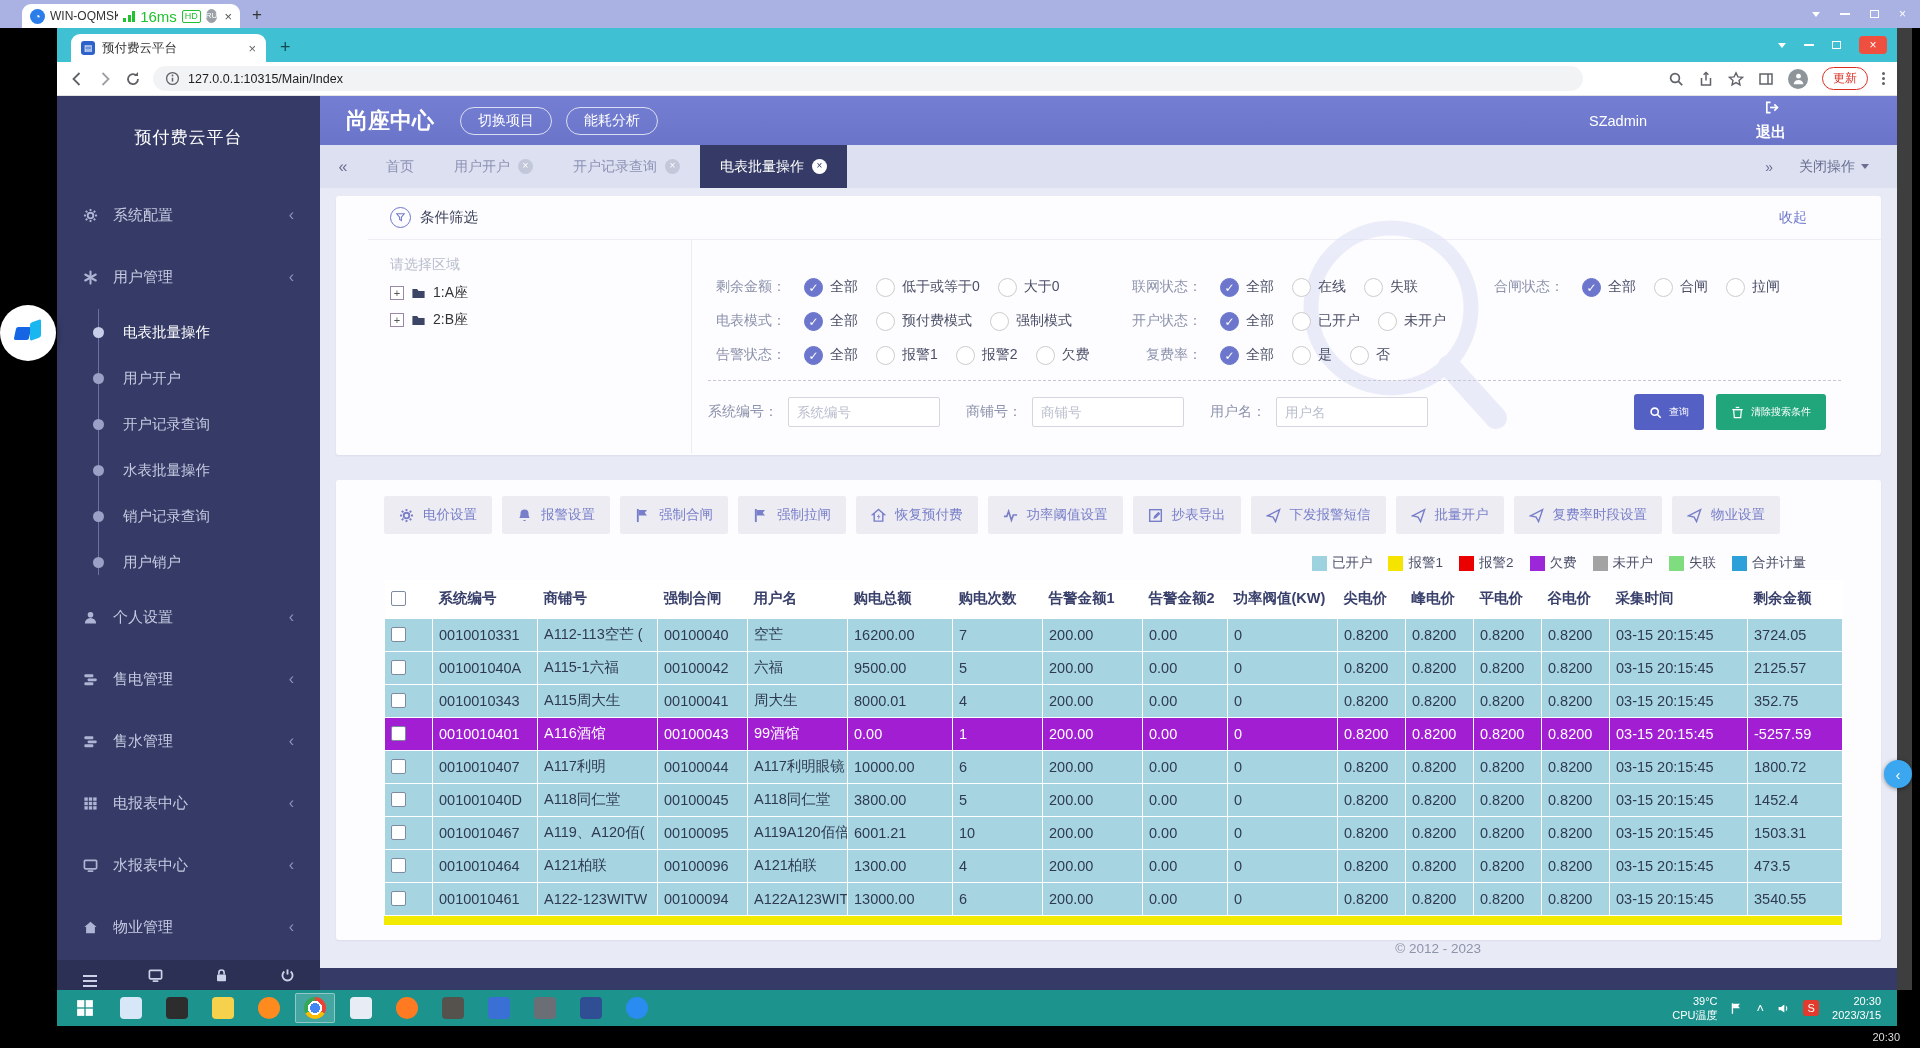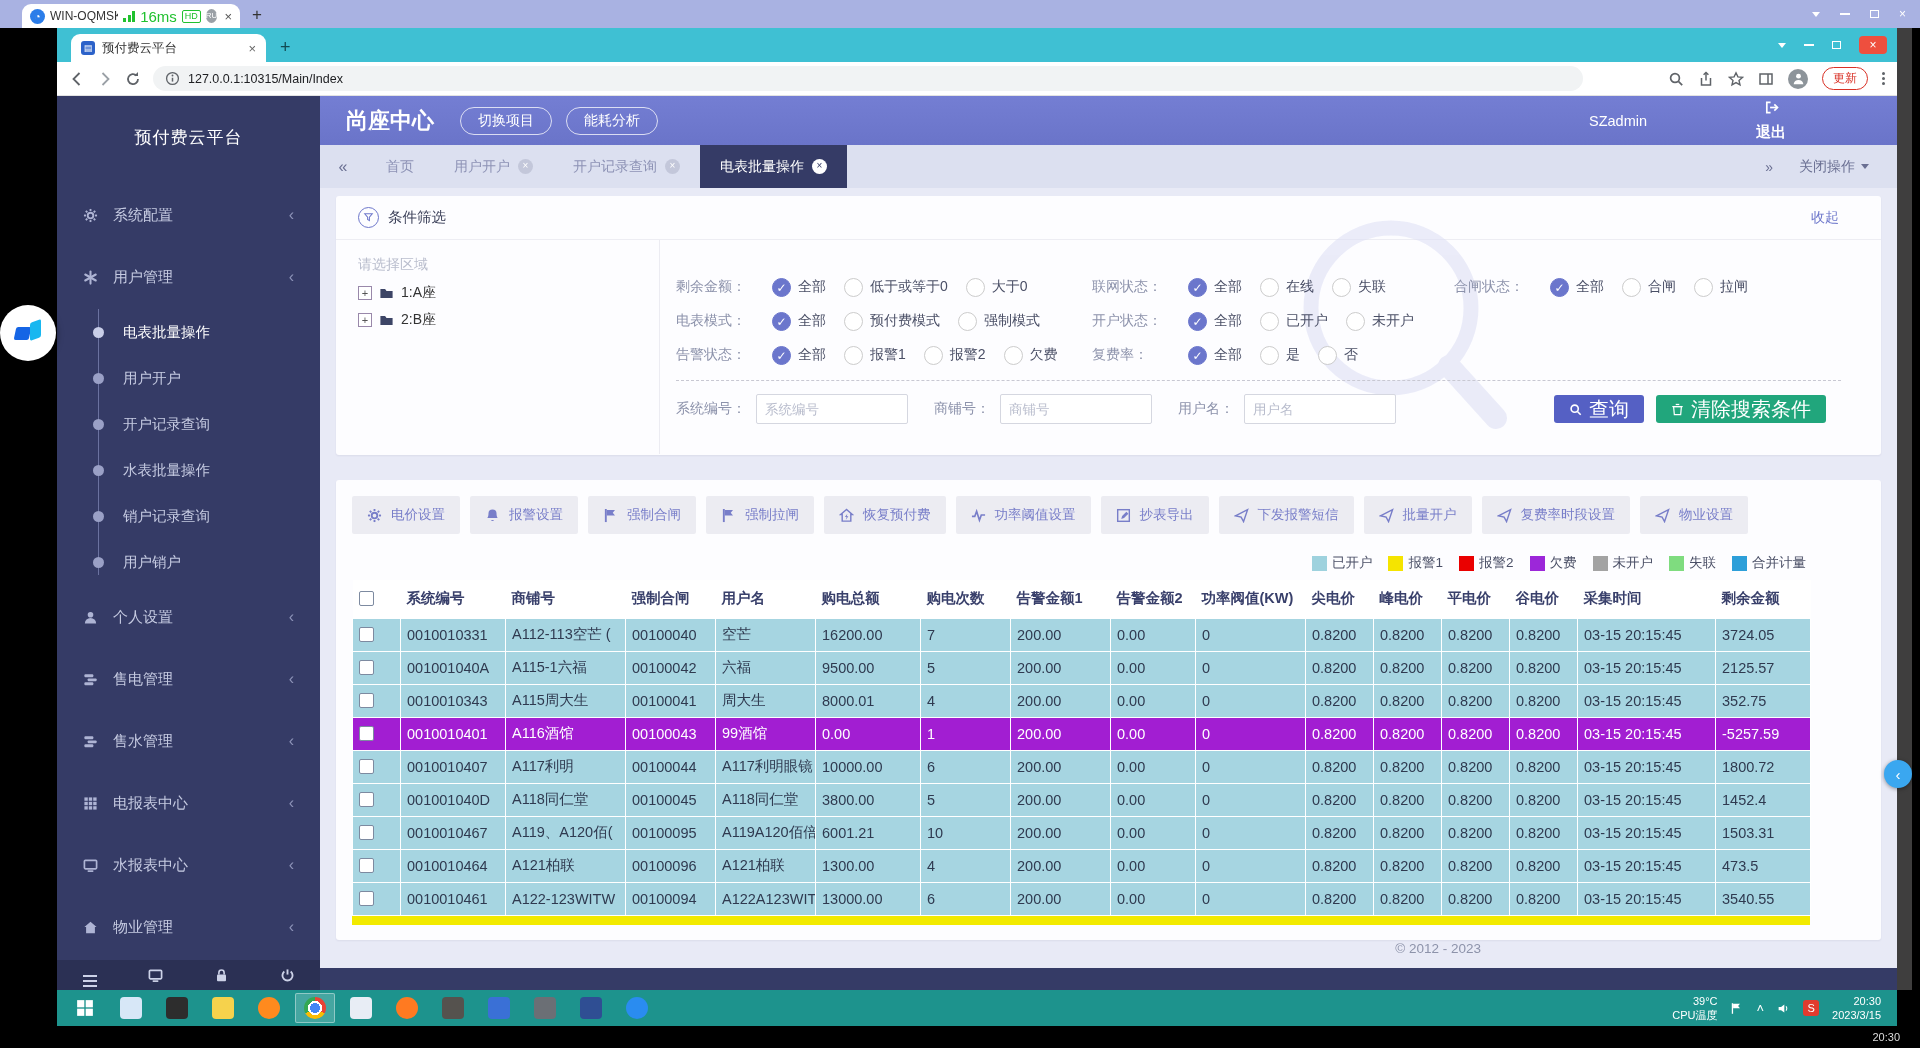--- a/index.html
+++ b/index.html
@@ -70,44 +70,44 @@
   .pt-nav{width:46px;display:flex;align-items:center;justify-content:center;font-size:16px;color:#6a6f92;}
   .pt-tab{padding:0 20px;display:flex;align-items:center;gap:8px;}
   .pt-tab.active{background:#353b66;color:#fff;}
   .pt-x{width:15px;height:15px;border-radius:50%;background:#c3c7da;color:#fff;font-size:10px;line-height:14px;text-align:center;flex:none;}
   .pt-tab.active .pt-x{background:#fff;color:#353b66;}
   .pt-right{margin-left:auto;display:flex;align-items:center;gap:26px;padding-right:28px;color:#6a6f92;}
   .pt-close-ops{display:flex;align-items:center;gap:6px;}
   
   .p-content{flex:1;background:#353b66;min-height:0;}
   .p-page{background:#e8eaf6;height:780px;padding:8px 16px 0;position:relative;}
-  .card{background:#fdfdff;border-radius:3px;box-shadow:0 1px 2px rgba(40,40,80,.07);}
+  .card{background:#fdfdff;border-radius:3px;box-shadow:0 1px 2px rgba(40,40,80,.07);padding-left:32px;}
   .f-card{height:259px;position:relative;overflow:hidden;}
   .fc-hdr{height:44px;display:flex;align-items:center;padding:0 22px;border-bottom:1px solid #ededf3;font-size:14.5px;color:#3a3f58;gap:9px;}
   .funnel-badge{width:21px;height:21px;border:1.5px solid #6d77cb;border-radius:50%;color:#6d77cb;display:flex;align-items:center;justify-content:center;font-size:11px;flex:none;}
-  .fc-collapse{margin-left:auto;color:#6d77cb;font-size:14px;margin-right:20px;}
+  .fc-collapse{margin-left:auto;color:#6d77cb;font-size:14px;margin-right:52px;}
   .fc-body{display:flex;height:214px;position:relative;z-index:1;}
   .fc-tree{width:324px;padding:16px 0 0 22px;border-right:1px solid #ececf2;flex:none;}
   .tree-hint{color:#b9bdcd;font-size:14px;margin-bottom:10px;}
   .tree-node{display:flex;align-items:center;gap:7px;font-size:14px;color:#333;margin-bottom:9px;}
   .expander{width:14px;height:14px;border:1px solid #98a;font-size:11px;line-height:12px;text-align:center;color:#555;background:#fff;flex:none;}
   .tree-node .ic{font-size:15px;color:#3d4566;}
   .fc-right{flex:1;padding:30px 0 0 16px;position:relative;}
   .fr-row{height:34px;position:relative;}
   .fr-g{position:absolute;top:0;height:34px;display:flex;align-items:center;gap:18px;}
-  .fr-label{width:78px;color:#8c92ab;font-size:14px;flex:none;}
+  .fr-label{width:78px;text-align:right;color:#8c92ab;font-size:14px;flex:none;}
   .fr-opt{display:flex;align-items:center;gap:7px;font-size:14px;color:#4a4f66;}
   .radio{width:19px;height:19px;border-radius:50%;border:1px solid #ccc;background:#fff;flex:none;}
   .radio.on{background:#6b76cc;border-color:#6b76cc;color:#fff;font-size:12px;line-height:19px;text-align:center;}
   .fr-dash{border-top:1px dashed #c8c8d2;margin:8px 40px 0 0;}
   .fr-inputs{display:flex;align-items:center;margin-top:13px;padding-right:55px;}
   .fi-label{color:#8c92ab;font-size:14px;margin-right:10px;white-space:nowrap;}
   .fi-input{width:152px;height:30px;border:1px solid #d5d7e0;border-radius:2px;padding:0 8px;font-size:13.5px;color:#333;margin-right:26px;outline:none;font-family:inherit;}
   .fi-input::placeholder{color:#b9bdcd;}
-  .btn{display:flex;align-items:center;gap:7px;height:28px;border-radius:3px;padding:0 15px;font-size:20px;color:#fff;border:none;}
+  .btn{display:flex;align-items:center;gap:7px;height:36px;border-radius:3px;padding:0 15px;font-size:10px;color:#fff;border:none;}
   .btn-search{background:#5560c4;margin-left:auto;}
   .btn-clear{background:#21a67c;margin-left:12px;}
   .watermark{position:absolute;right:360px;top:22px;opacity:.55;z-index:0;}
   
   .t-card{margin-top:25px;height:460px;overflow:hidden;}
   .tc-toolbar{padding:16px 0 0 16px;display:flex;gap:10px;}
   .tc-btn{height:38px;background:#ececf2;color:#787ec9;display:flex;align-items:center;gap:9px;padding:0 15px;font-size:13.5px;border-radius:2px;white-space:nowrap;}
   .tc-btn .ic{font-size:15px;}
   .tc-legend{display:flex;justify-content:flex-end;align-items:center;gap:16px;padding:20px 75px 8px 0;font-size:13.5px;color:#4a4f66;}
   .lg-item{display:flex;align-items:center;gap:5px;}

